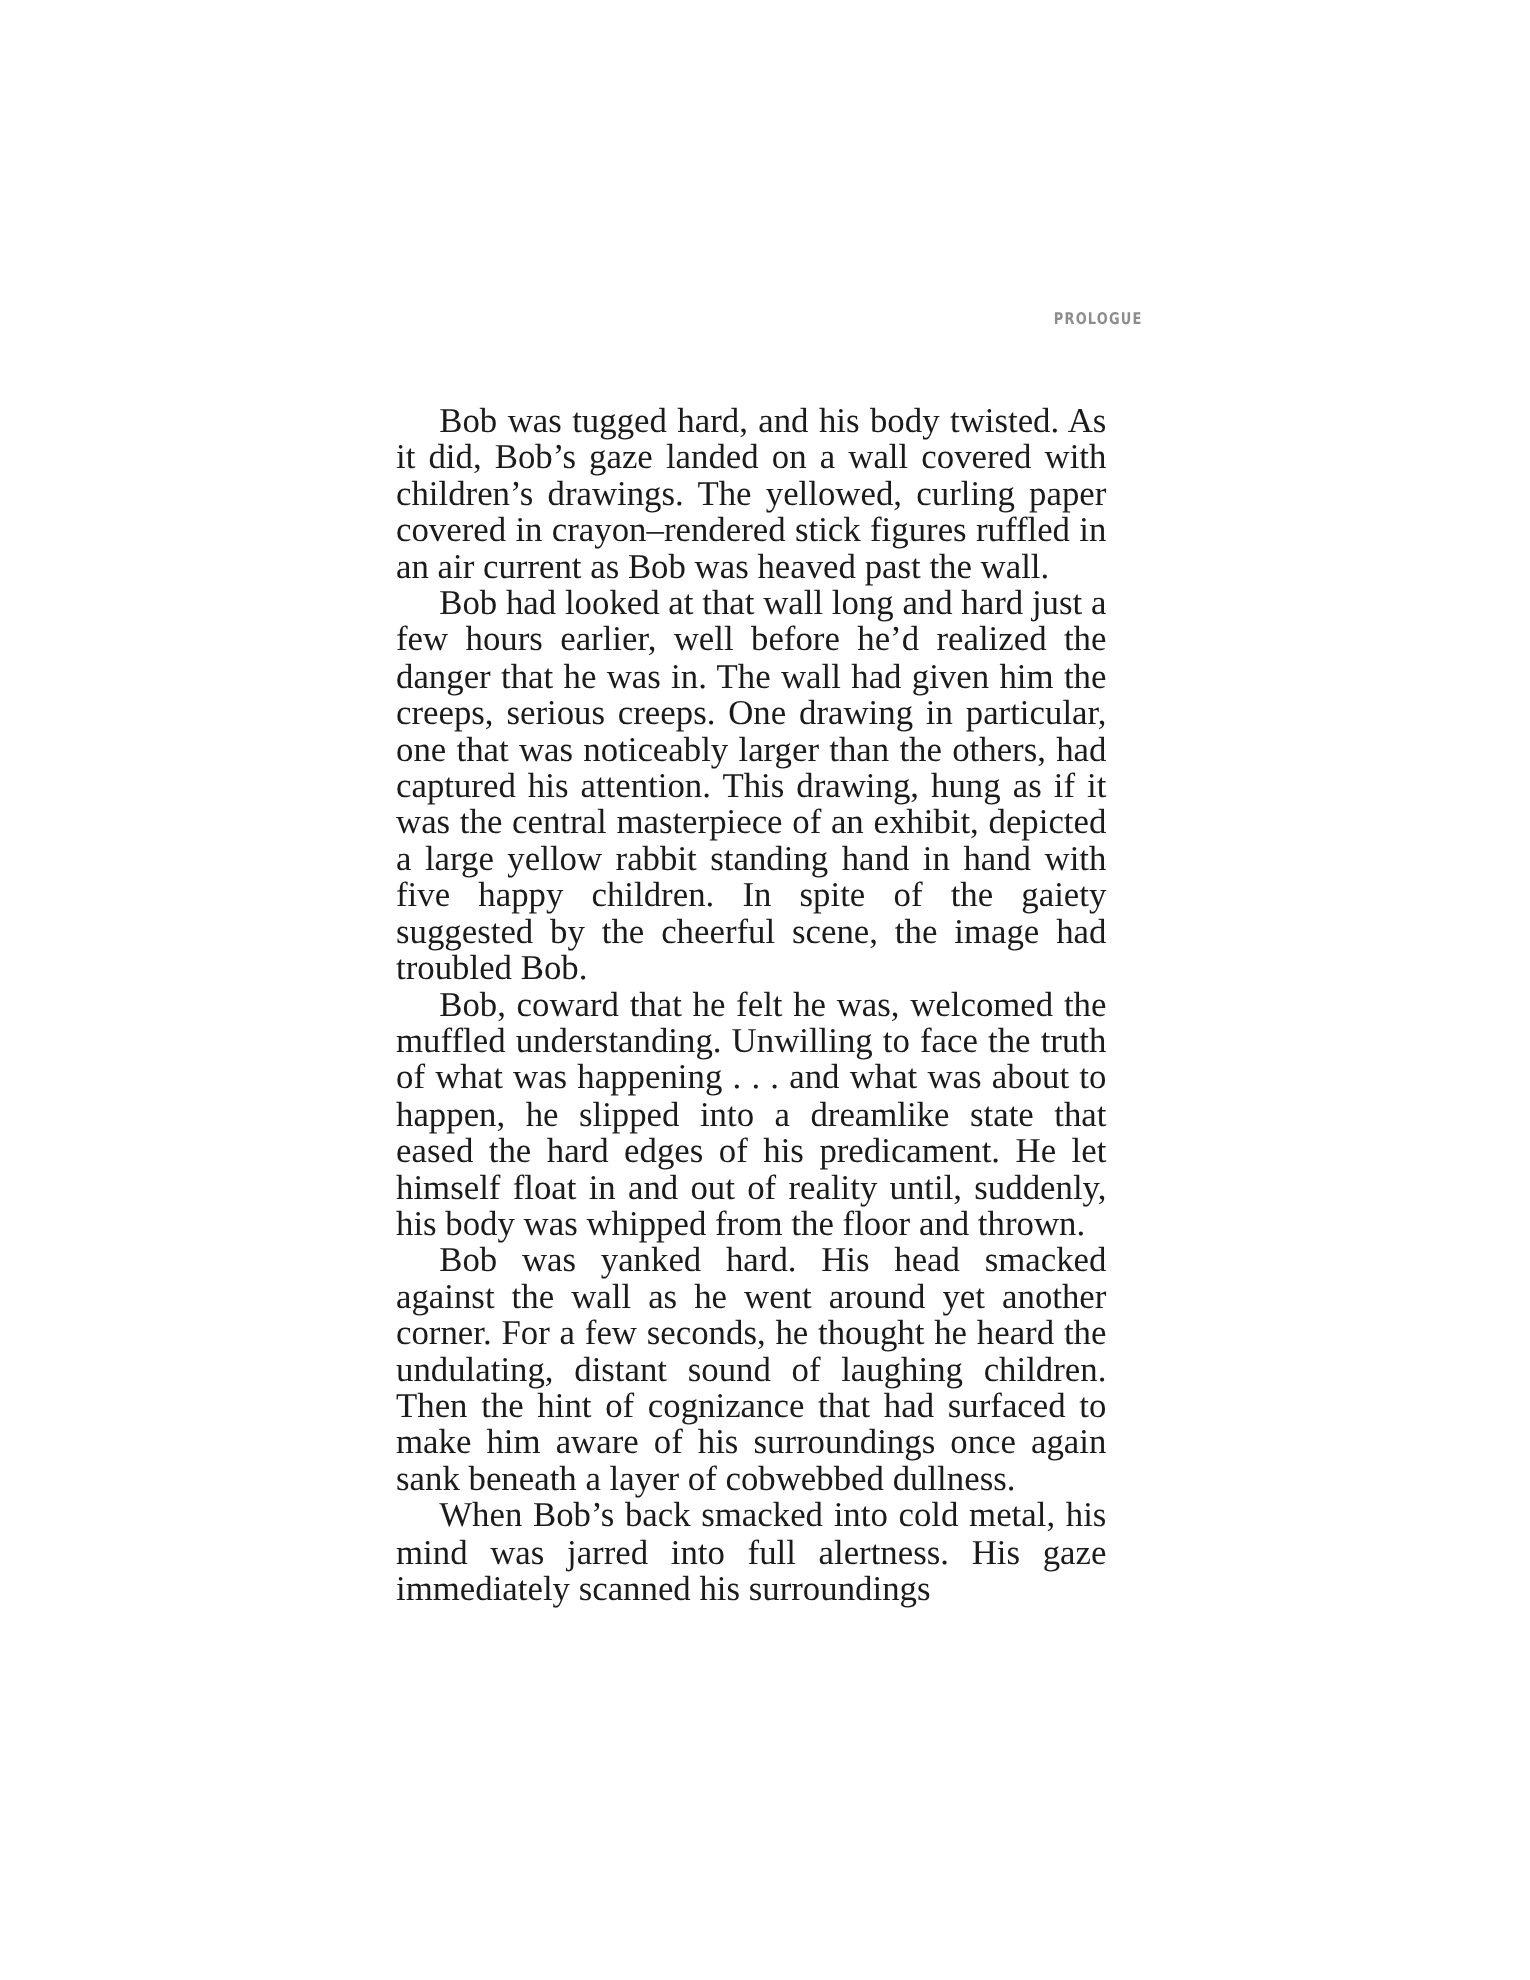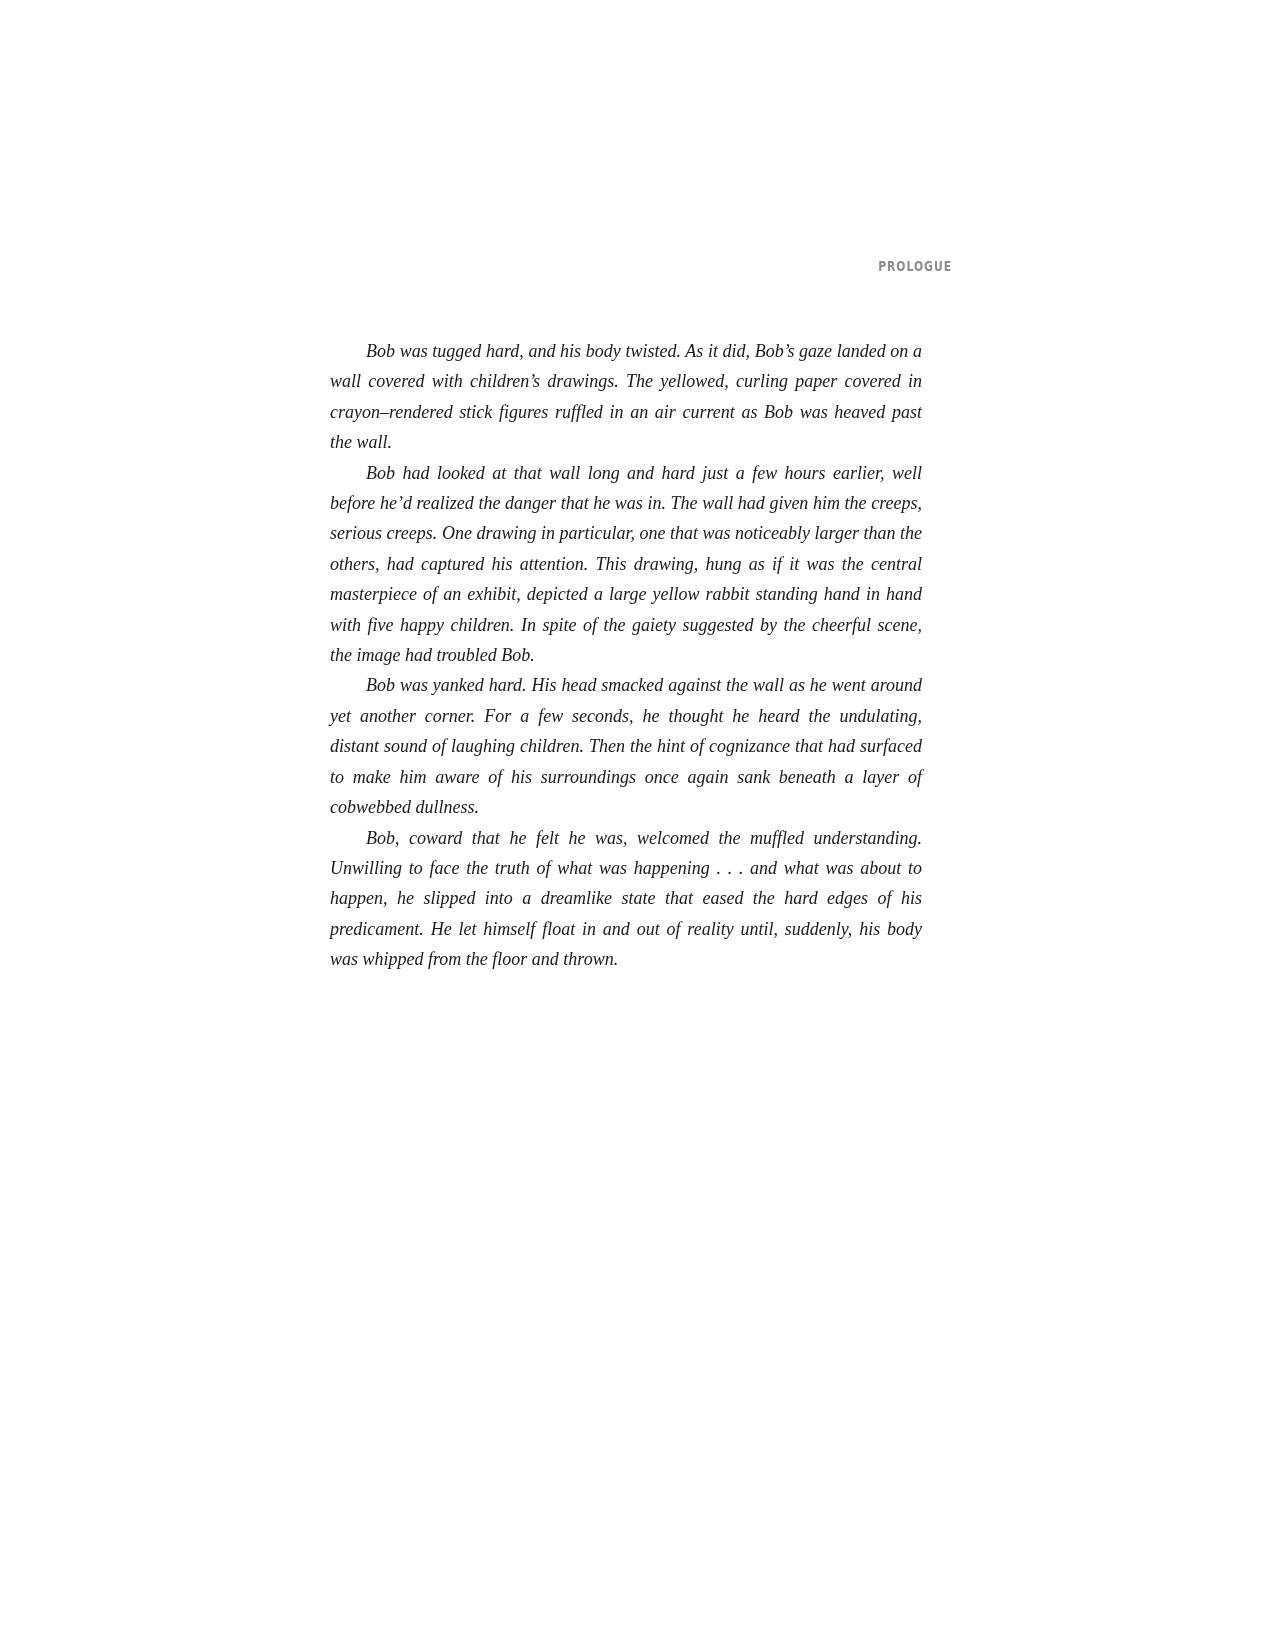--- a/index.html
+++ b/index.html
@@ -38,40 +38,40 @@
     transform-origin: right center;
   }
   .text-block {
     position: absolute;
     top: 336px;
     left: 330px;
     width: 592px;
   }
   .text-block p {
     margin: 0;
-    font-size: 18px;
+    font-size: 29px;
     line-height: 30.4px;
     text-align: justify;
     text-justify: inter-word;
     text-indent: 36px;
     hyphens: manual;
     color: #1b1b1b;
-    font-style: italic;
   }
   .text-block p:last-child {
     text-align: justify;
   }
 </style>
 </head>
 <body>
 
 <div class="page">
 
   <div class="running-head">PROLOGUE</div>
 
   <div class="text-block">
     <p>Bob was tugged hard, and his body twisted. As it did, Bob’s gaze landed on a wall covered with children’s drawings. The yellowed, curling paper covered in crayon–rendered stick figures ruffled in an air current as Bob was heaved past the wall.</p>
     <p>Bob had looked at that wall long and hard just a few hours earlier, well before he’d realized the danger that he was in. The wall had given him the creeps, serious creeps. One drawing in particular, one that was noticeably larger than the others, had captured his attention. This drawing, hung as if it was the central masterpiece of an exhibit, depicted a large yellow rabbit standing hand in hand with five happy children. In spite of the gaiety suggested by the cheerful scene, the image had troubled Bob.</p>
+    <p>Bob, coward that he felt he was, welcomed the muffled understanding. Unwilling to face the truth of what was happening . . . and what was about to happen, he slipped into a dreamlike state that eased the hard edges of his predicament. He let himself float in and out of reality until, suddenly, his body was whipped from the floor and thrown.</p>
     <p>Bob was yanked hard. His head smacked against the wall as he went around yet another corner. For a few seconds, he thought he heard the undulating, distant sound of laughing children. Then the hint of cognizance that had surfaced to make him aware of his surroundings once again sank beneath a layer of cobwebbed dullness.</p>
-    <p>Bob, coward that he felt he was, welcomed the muffled understanding. Unwilling to face the truth of what was happening . . . and what was about to happen, he slipped into a dreamlike state that eased the hard edges of his predicament. He let himself float in and out of reality until, suddenly, his body was whipped from the floor and thrown.</p>
+    <p>When Bob’s back smacked into cold metal, his mind was jarred into full alertness. His gaze immediately scanned his surroundings</p>
   </div>
 
 </div>
 
 </body></html>

